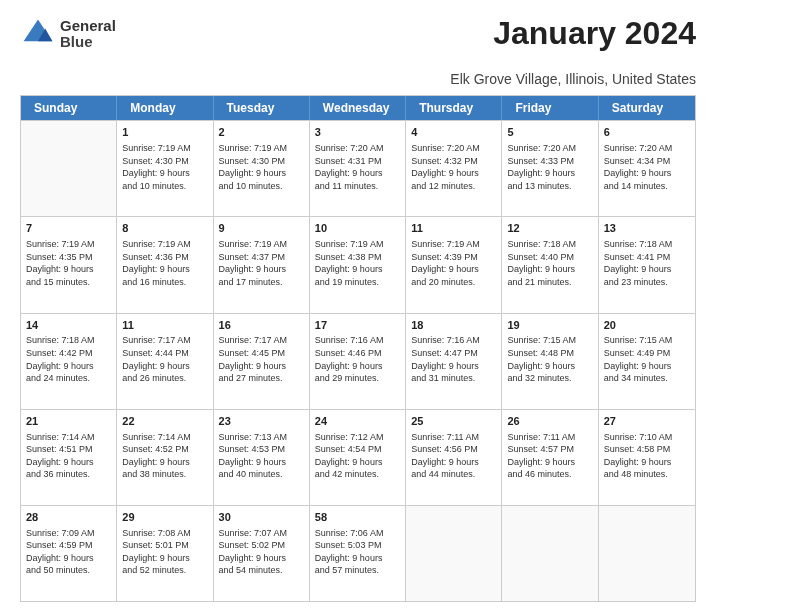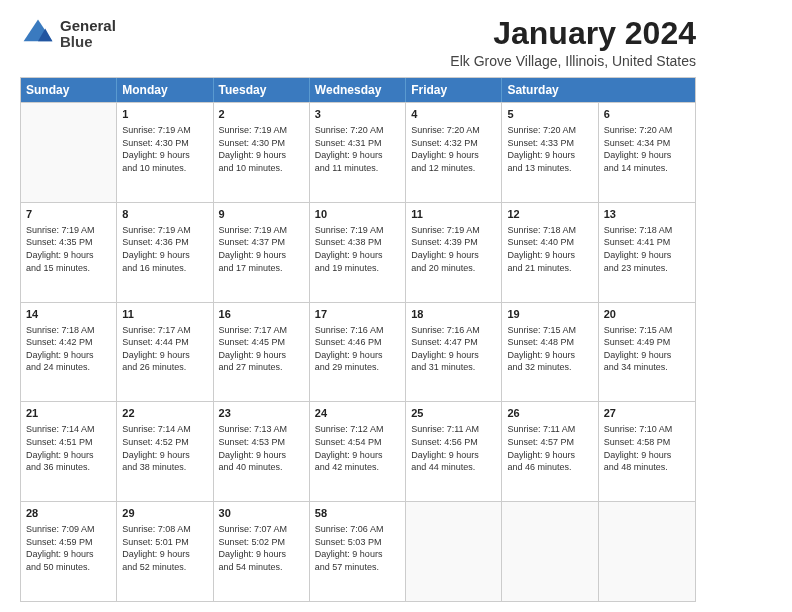--- a/index.html
+++ b/index.html
@@ -52,38 +52,38 @@
     }
     .main-title {
       font-size: 32px;
       font-weight: bold;
       color: #222;
       line-height: 1.1;
     }
     .subtitle {
       font-size: 14px;
       color: #444;
-      margin-top: 2px;
+      margin-top: 20px;
     }
     .calendar {
       flex: 1;
       display: flex;
       flex-direction: column;
       border: 1px solid #ccc;
     }
     .cal-header {
       display: grid;
       grid-template-columns: repeat(7, 1fr);
       background: #3a7abf;
     }
     .cal-header-cell {
       color: #fff;
       font-size: 12px;
       font-weight: bold;
-      padding: 5px 5px;
+      padding: 5px 13px;
       text-align: left;
       border-right: 1px solid #5a9ad0;
     }
     .cal-header-cell:last-child { border-right: none; }
     .cal-body {
       flex: 1;
       display: flex;
       flex-direction: column;
     }
     .cal-row {
@@ -136,20 +136,21 @@
       <div class="subtitle">Elk Grove Village, Illinois, United States</div>
     </div>
   </div>
 
   <div class="calendar">
     <div class="cal-header" id="cal-header">
         <div class="cal-header-cell">Sunday</div>
         <div class="cal-header-cell">Monday</div>
         <div class="cal-header-cell">Tuesday</div>
         <div class="cal-header-cell">Wednesday</div>
+        <div class="cal-header-cell">Thursday</div>
         <div class="cal-header-cell">Friday</div>
         <div class="cal-header-cell">Saturday</div>
       </div>
     <div class="cal-body" id="cal-body">
         <div class="cal-row">
           <div class="cal-cell empty"></div>
           <div class="cal-cell">
             <span class="day-num">1</span>
             <div class="cell-content" style="white-space: pre-line;">Sunrise: 7:19 AM
 Sunset: 4:30 PM

